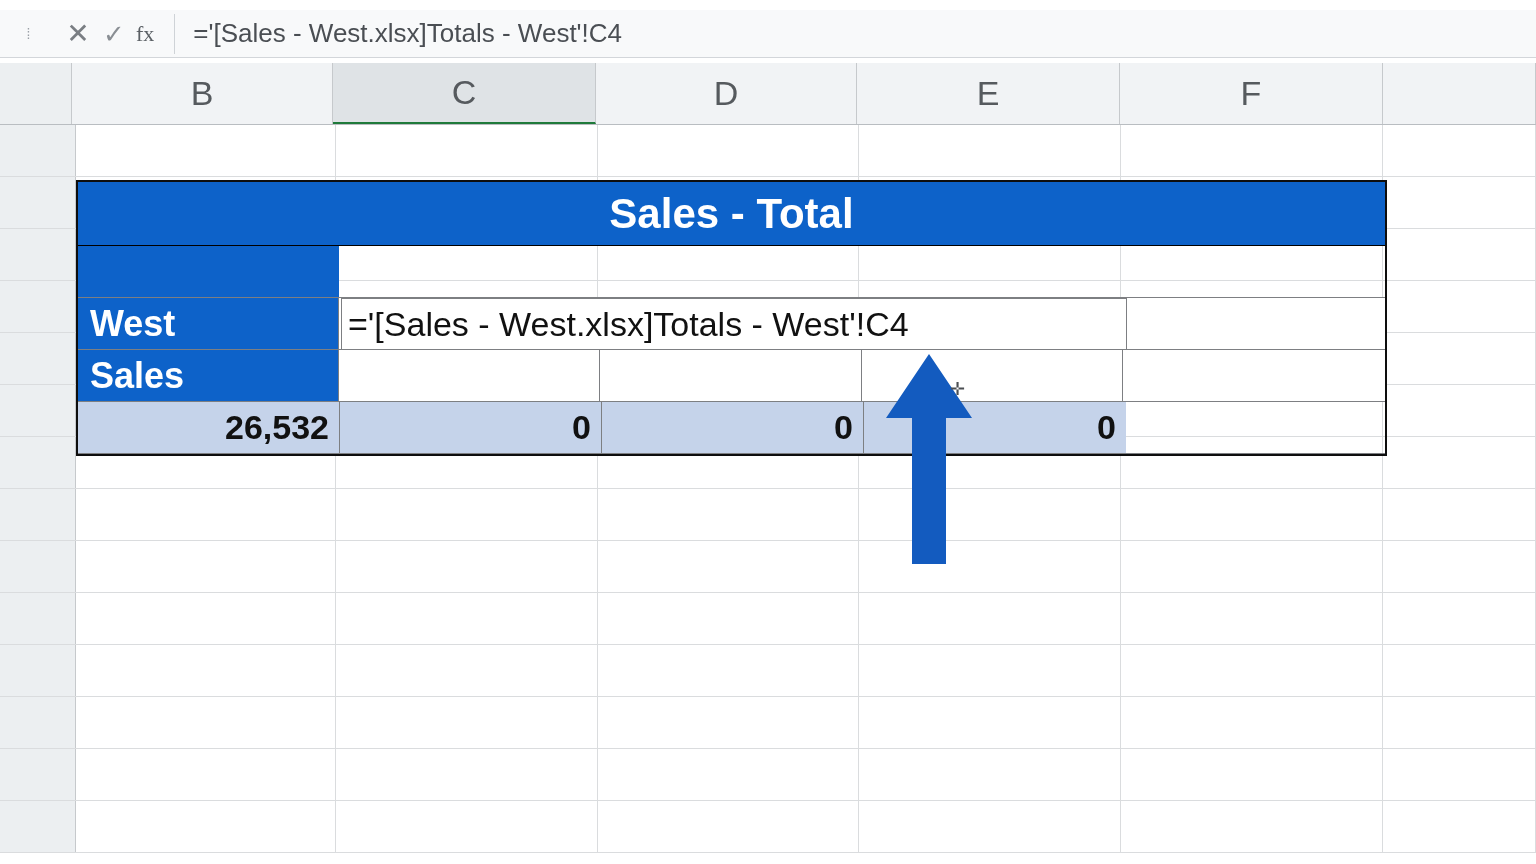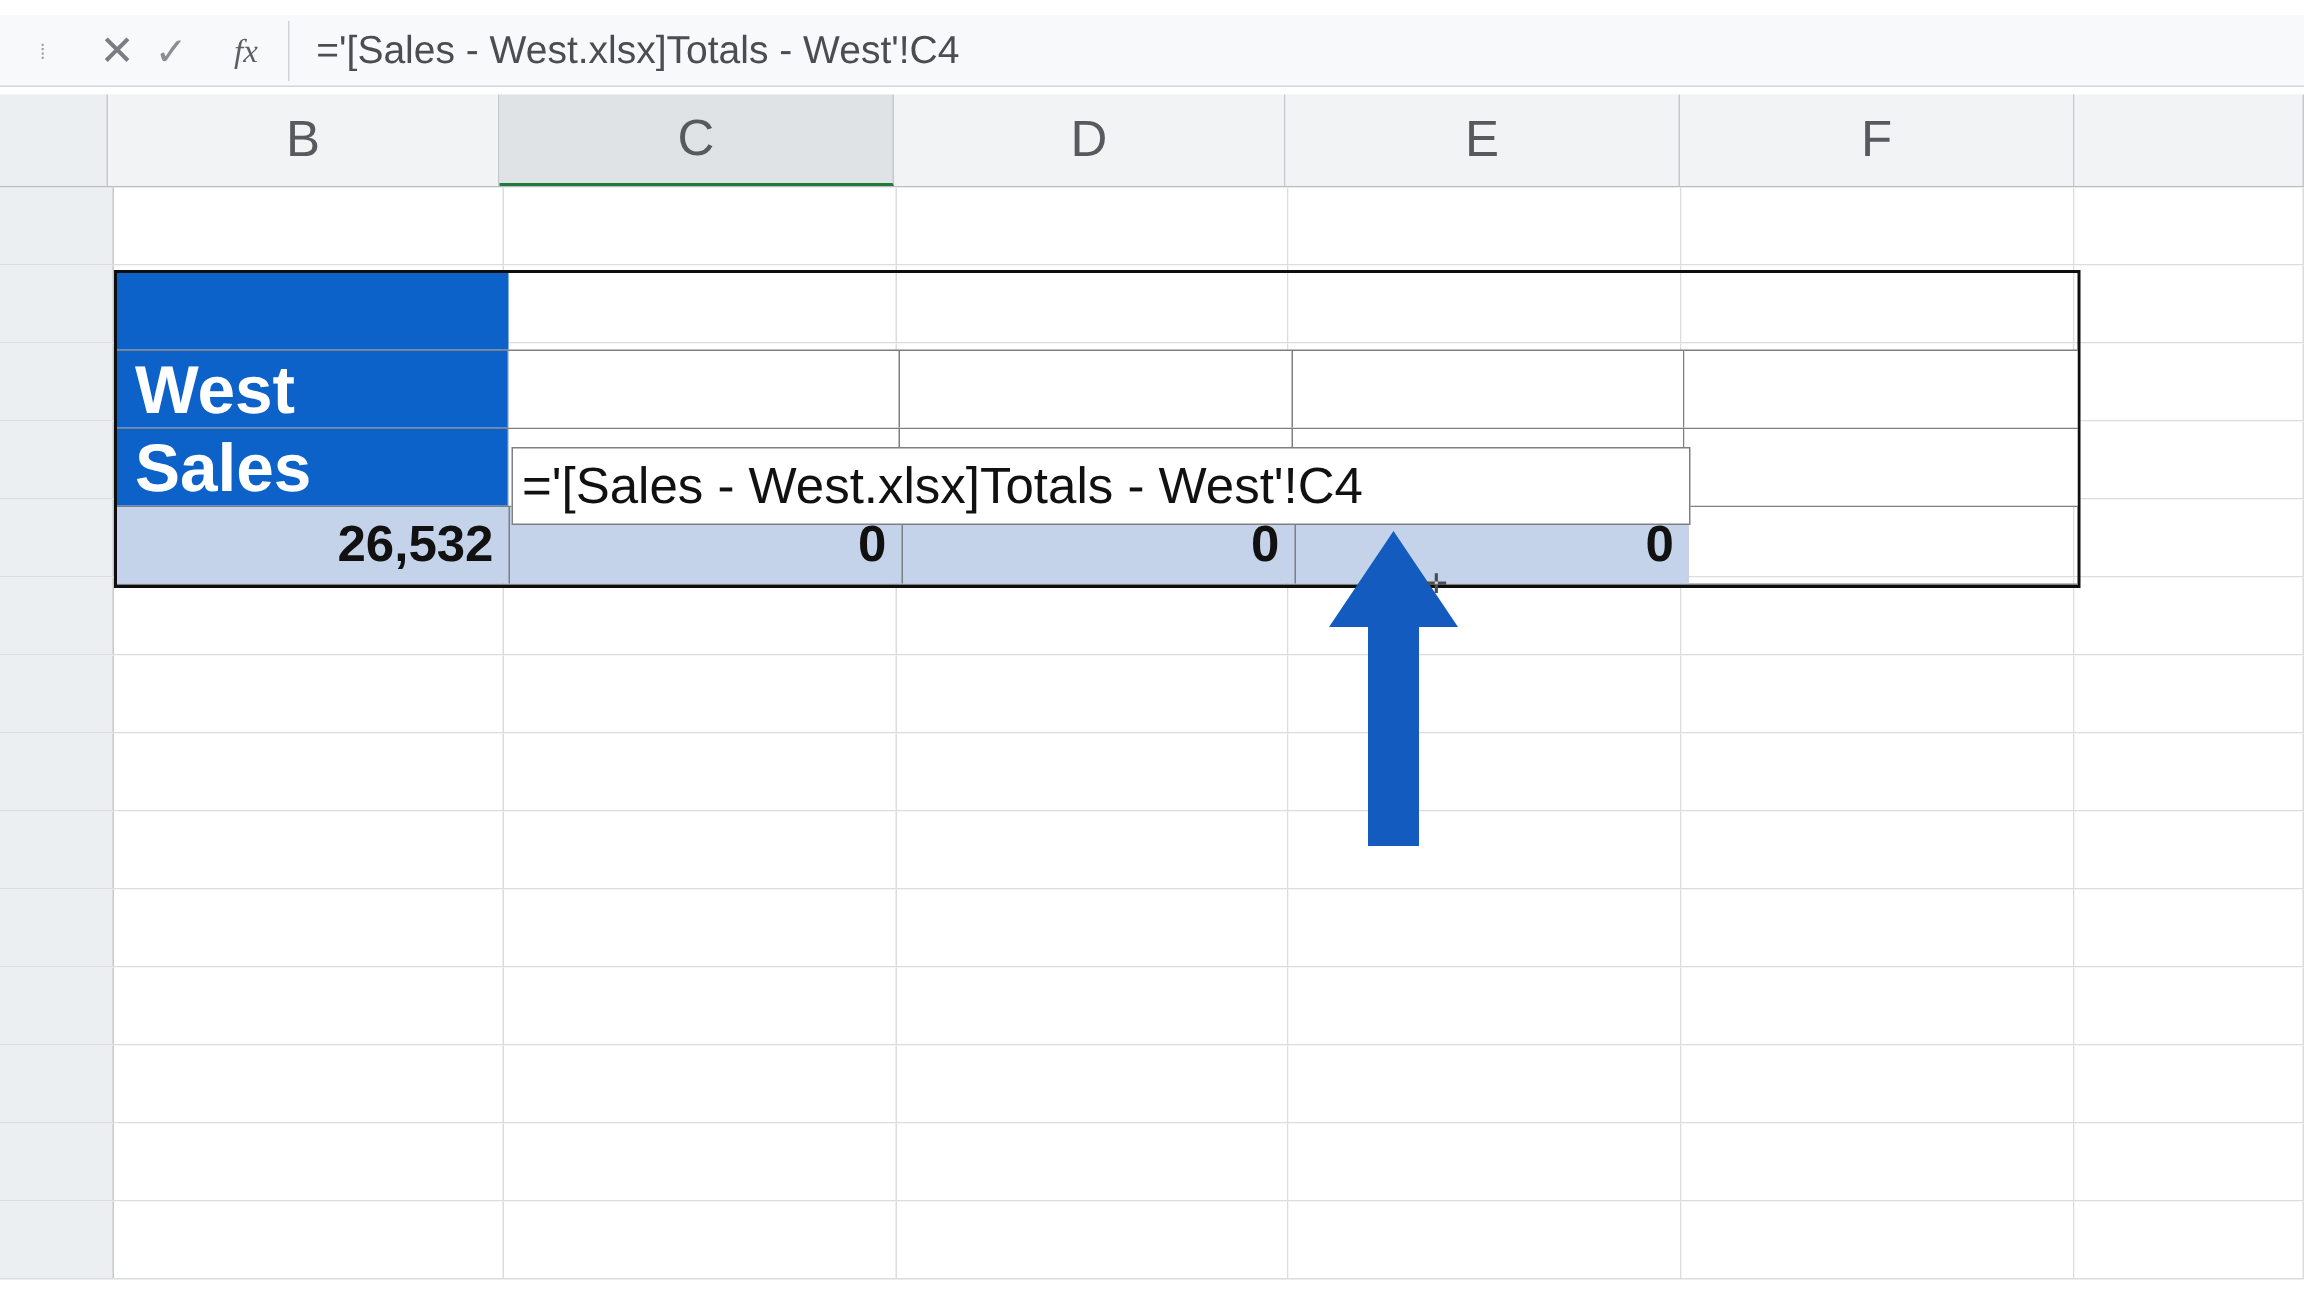--- a/index.html
+++ b/index.html
@@ -28,25 +28,24 @@
     color:#9aa0a6; font-size:14px; margin-right:20px;
     letter-spacing:1px;
   }
   .fb-handle::before { content:"⁞"; }
   .fb-btn {
     color:#7a7e83; font-size:28px; line-height:1;
     width:36px; text-align:center;
   }
   .fb-btn.confirm { color:#8a8f94; font-size:26px; }
   .fb-fx {
-    font-style: italic;
     font-family: "Times New Roman", serif;
     font-size: 22px;
     color:#5b6065;
-    margin: 0 14px 0 24px;
+    margin: 0 14px 0 4px;
   }
   .fb-divider {
     width:1px; height:40px; background:#cfd3d7;
     margin-left:6px;
   }
   .fb-input {
     flex:1;
     height:40px;
     font-size:26px;
     font-family: Arial, sans-serif;
@@ -134,21 +133,21 @@
   .dt-head-row .dt-cell { background:#0d62c9; color:#ffffff; font-weight:bold; font-size:34px; justify-content:center;}
   .dt-cell {
     display:flex; align-items:center;
     border-right:1px solid #7d7f82;
     padding:0 10px;
     font-size:34px;
     color:#111;
     background:#ffffff;
   }
   .dt-cell:last-child { border-right:none; }
-  .dt-label { width:261px; background:#0d62c9; color:#ffffff; font-weight:bold; font-size:45px; padding-left:12px;}
+  .dt-label { width:261px; background:#0d62c9; color:#ffffff; font-weight:bold; font-size:36px; padding-left:12px;}
   .dt-q { width:262px; justify-content:flex-end;}
   .dt-total-row .dt-cell { background:#c5d3ea; font-weight:bold;}
   .dt-total-row .dt-label { background:#c5d3ea; color:#111; }
   .dt-row:last-child { border-bottom:none; }
 
   
   .edit-overlay {
     position:absolute;
     top:116px;   
     left:263px;  
@@ -327,20 +326,21 @@
       <div class="cell cB"></div>
       <div class="cell cC"></div>
       <div class="cell cD"></div>
       <div class="cell cE"></div>
       <div class="cell cF"></div>
       <div class="cell cG"></div>
     </div>
 </div>
 
 <div class="data-table">
+  <div class="dt-title">Sales - Total</div>
   <div class="dt-row dt-head-row">
     <div class="dt-cell dt-label"></div>
   </div>
   <div class="dt-row">
     <div class="dt-cell dt-label">West</div>
     <div class="dt-cell dt-q"></div>
     <div class="dt-cell dt-q"></div>
     <div class="dt-cell dt-q"></div>
     <div class="dt-cell dt-q"></div>
   </div>

